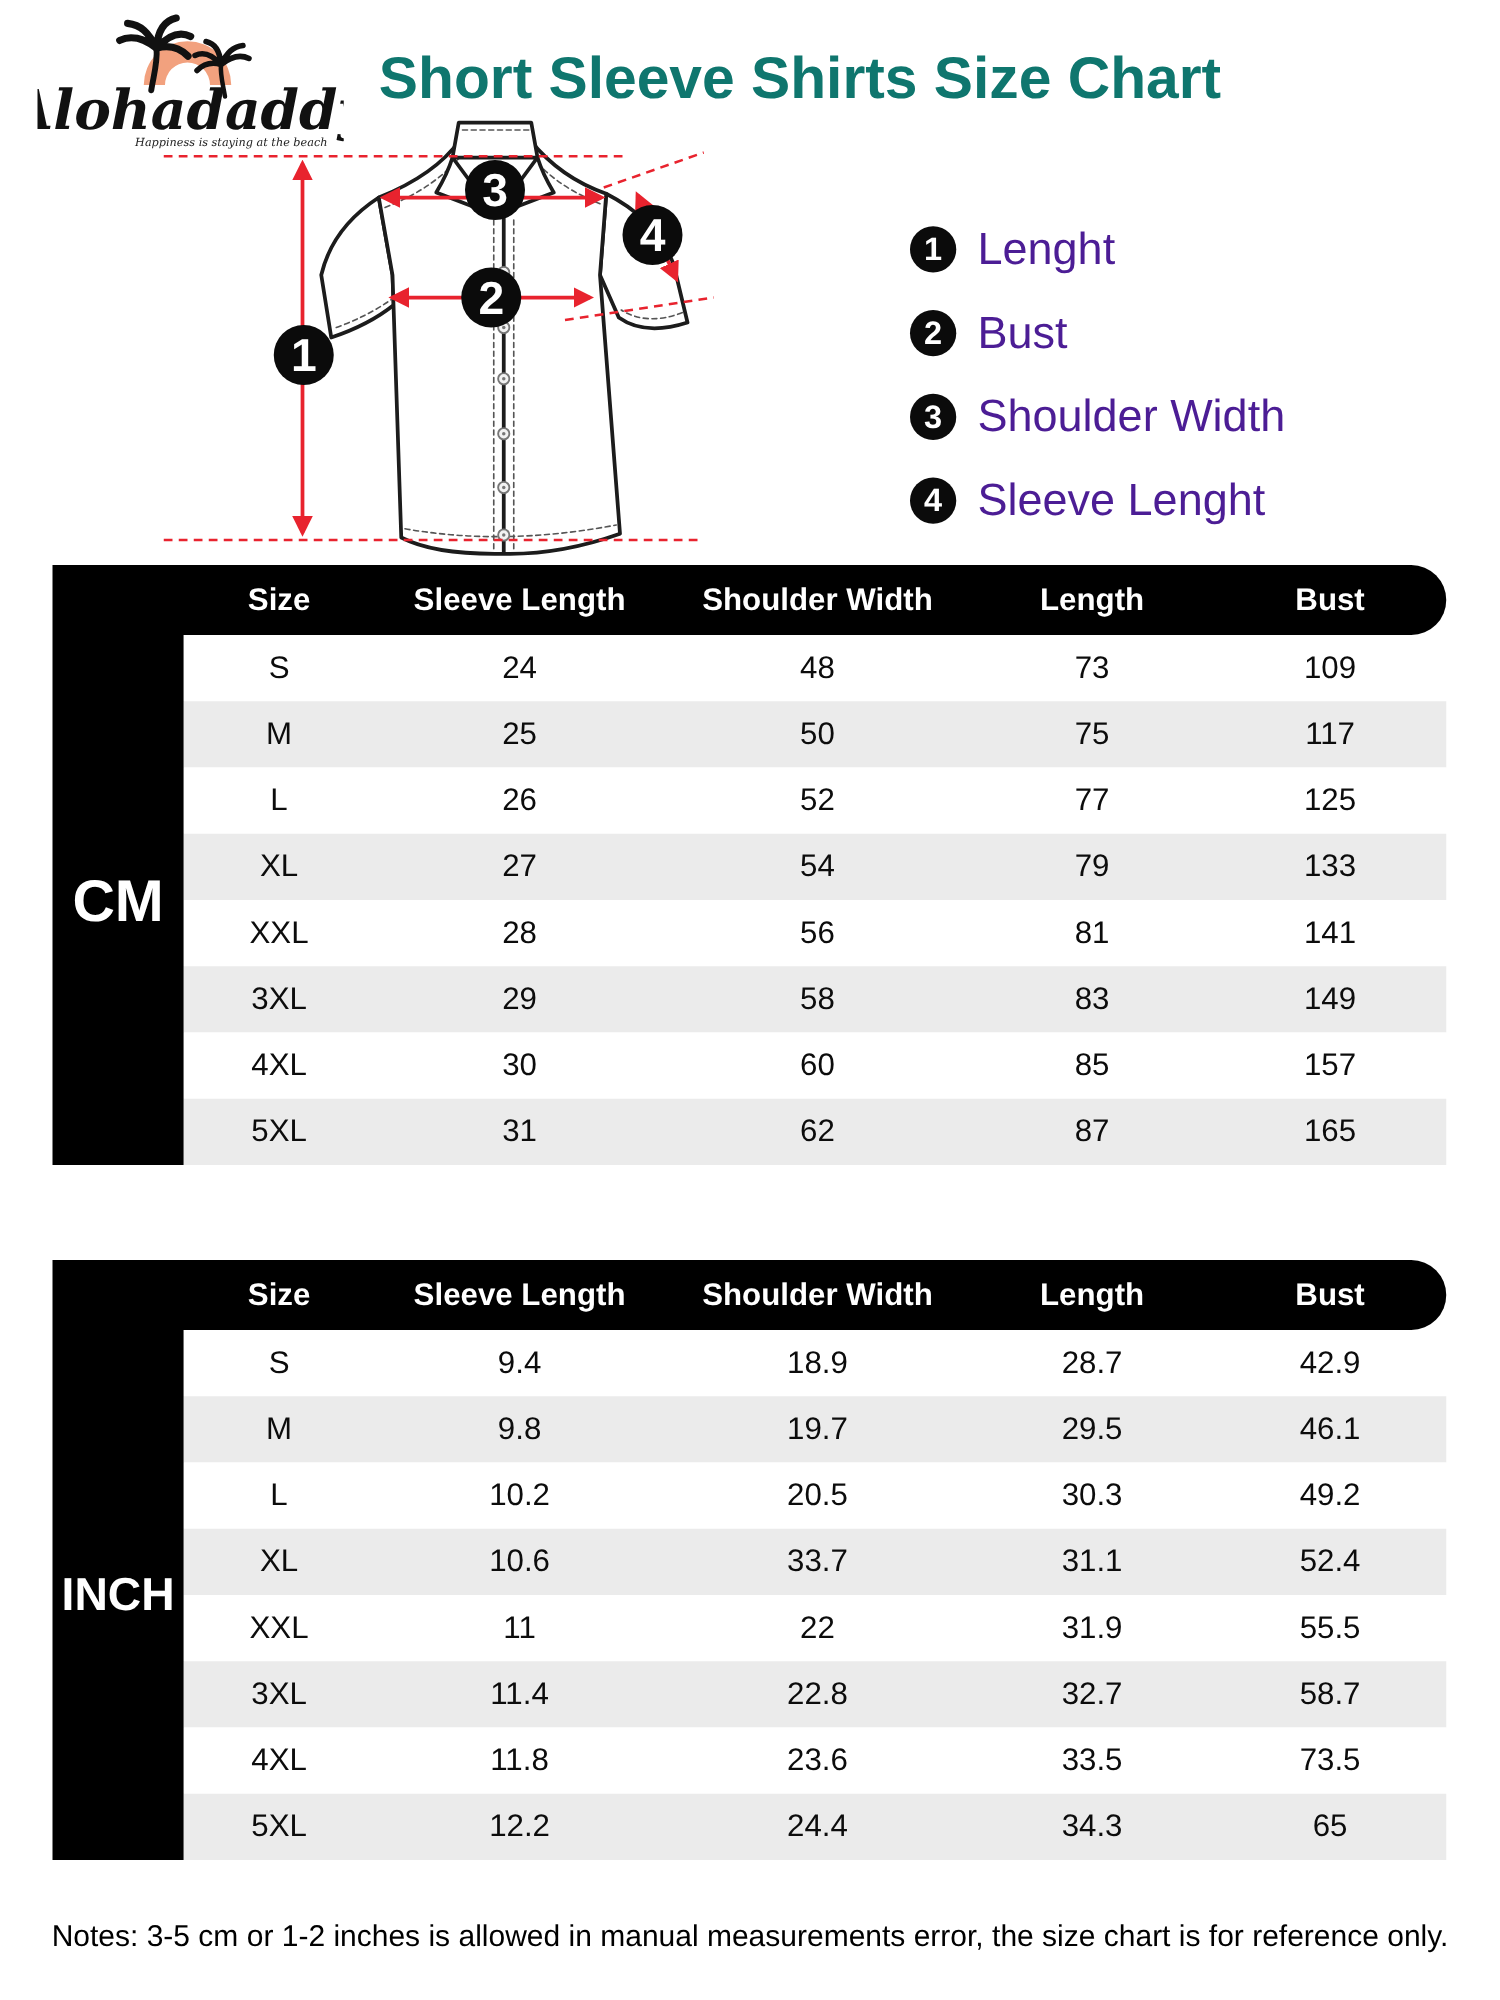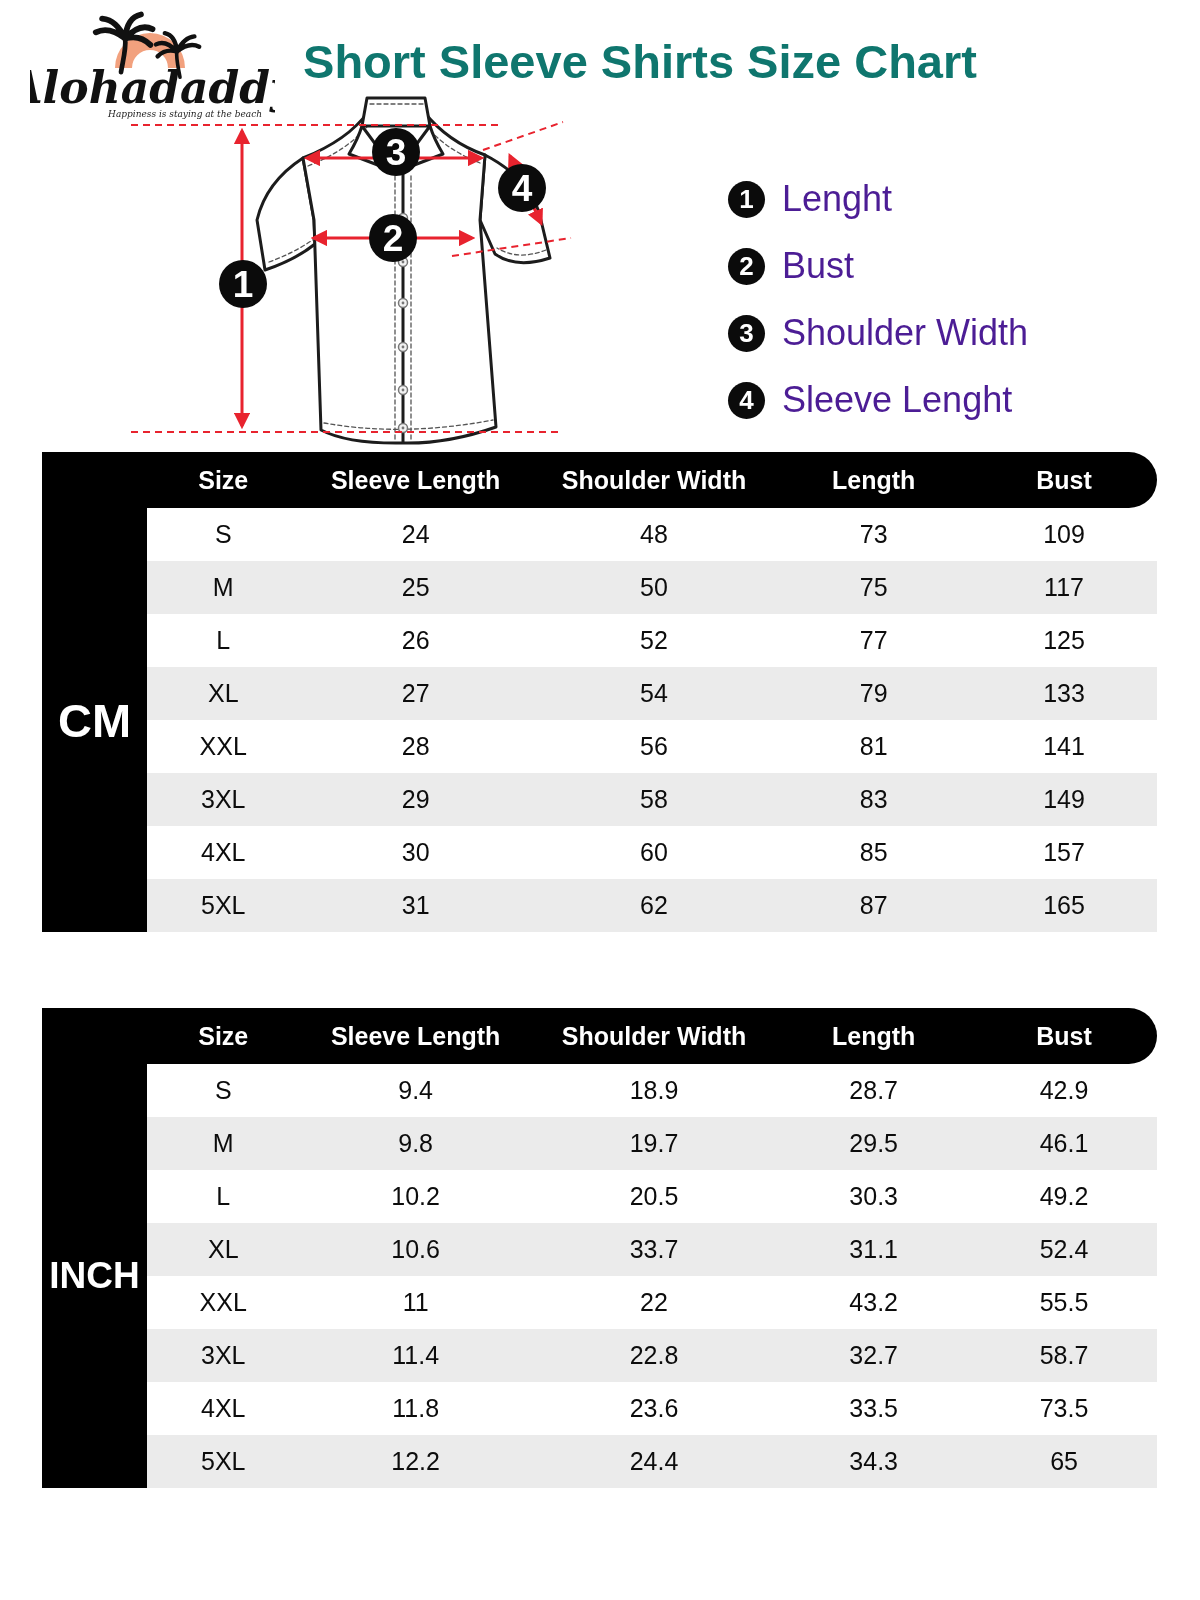--- a/index.html
+++ b/index.html
@@ -275,21 +275,21 @@
             <div class="td">XL</div>
             <div class="td">10.6</div>
             <div class="td">33.7</div>
             <div class="td">31.1</div>
             <div class="td">52.4</div>
           </div>
           <div class="tr">
             <div class="td">XXL</div>
             <div class="td">11</div>
             <div class="td">22</div>
-            <div class="td">43.2</div>
+            <div class="td">31.9</div>
             <div class="td">55.5</div>
           </div>
           <div class="tr alt">
             <div class="td">3XL</div>
             <div class="td">11.4</div>
             <div class="td">22.8</div>
             <div class="td">32.7</div>
             <div class="td">58.7</div>
           </div>
           <div class="tr">
@@ -303,14 +303,15 @@
             <div class="td">5XL</div>
             <div class="td">12.2</div>
             <div class="td">24.4</div>
             <div class="td">34.3</div>
             <div class="td">65</div>
           </div>
         </div>
     </div>
   </section>
 
+  <p class="note">Notes: 3-5 cm or 1-2 inches is allowed in manual measurements error, the size chart is for reference only.</p>
 
 </div>
 
 </body></html>

